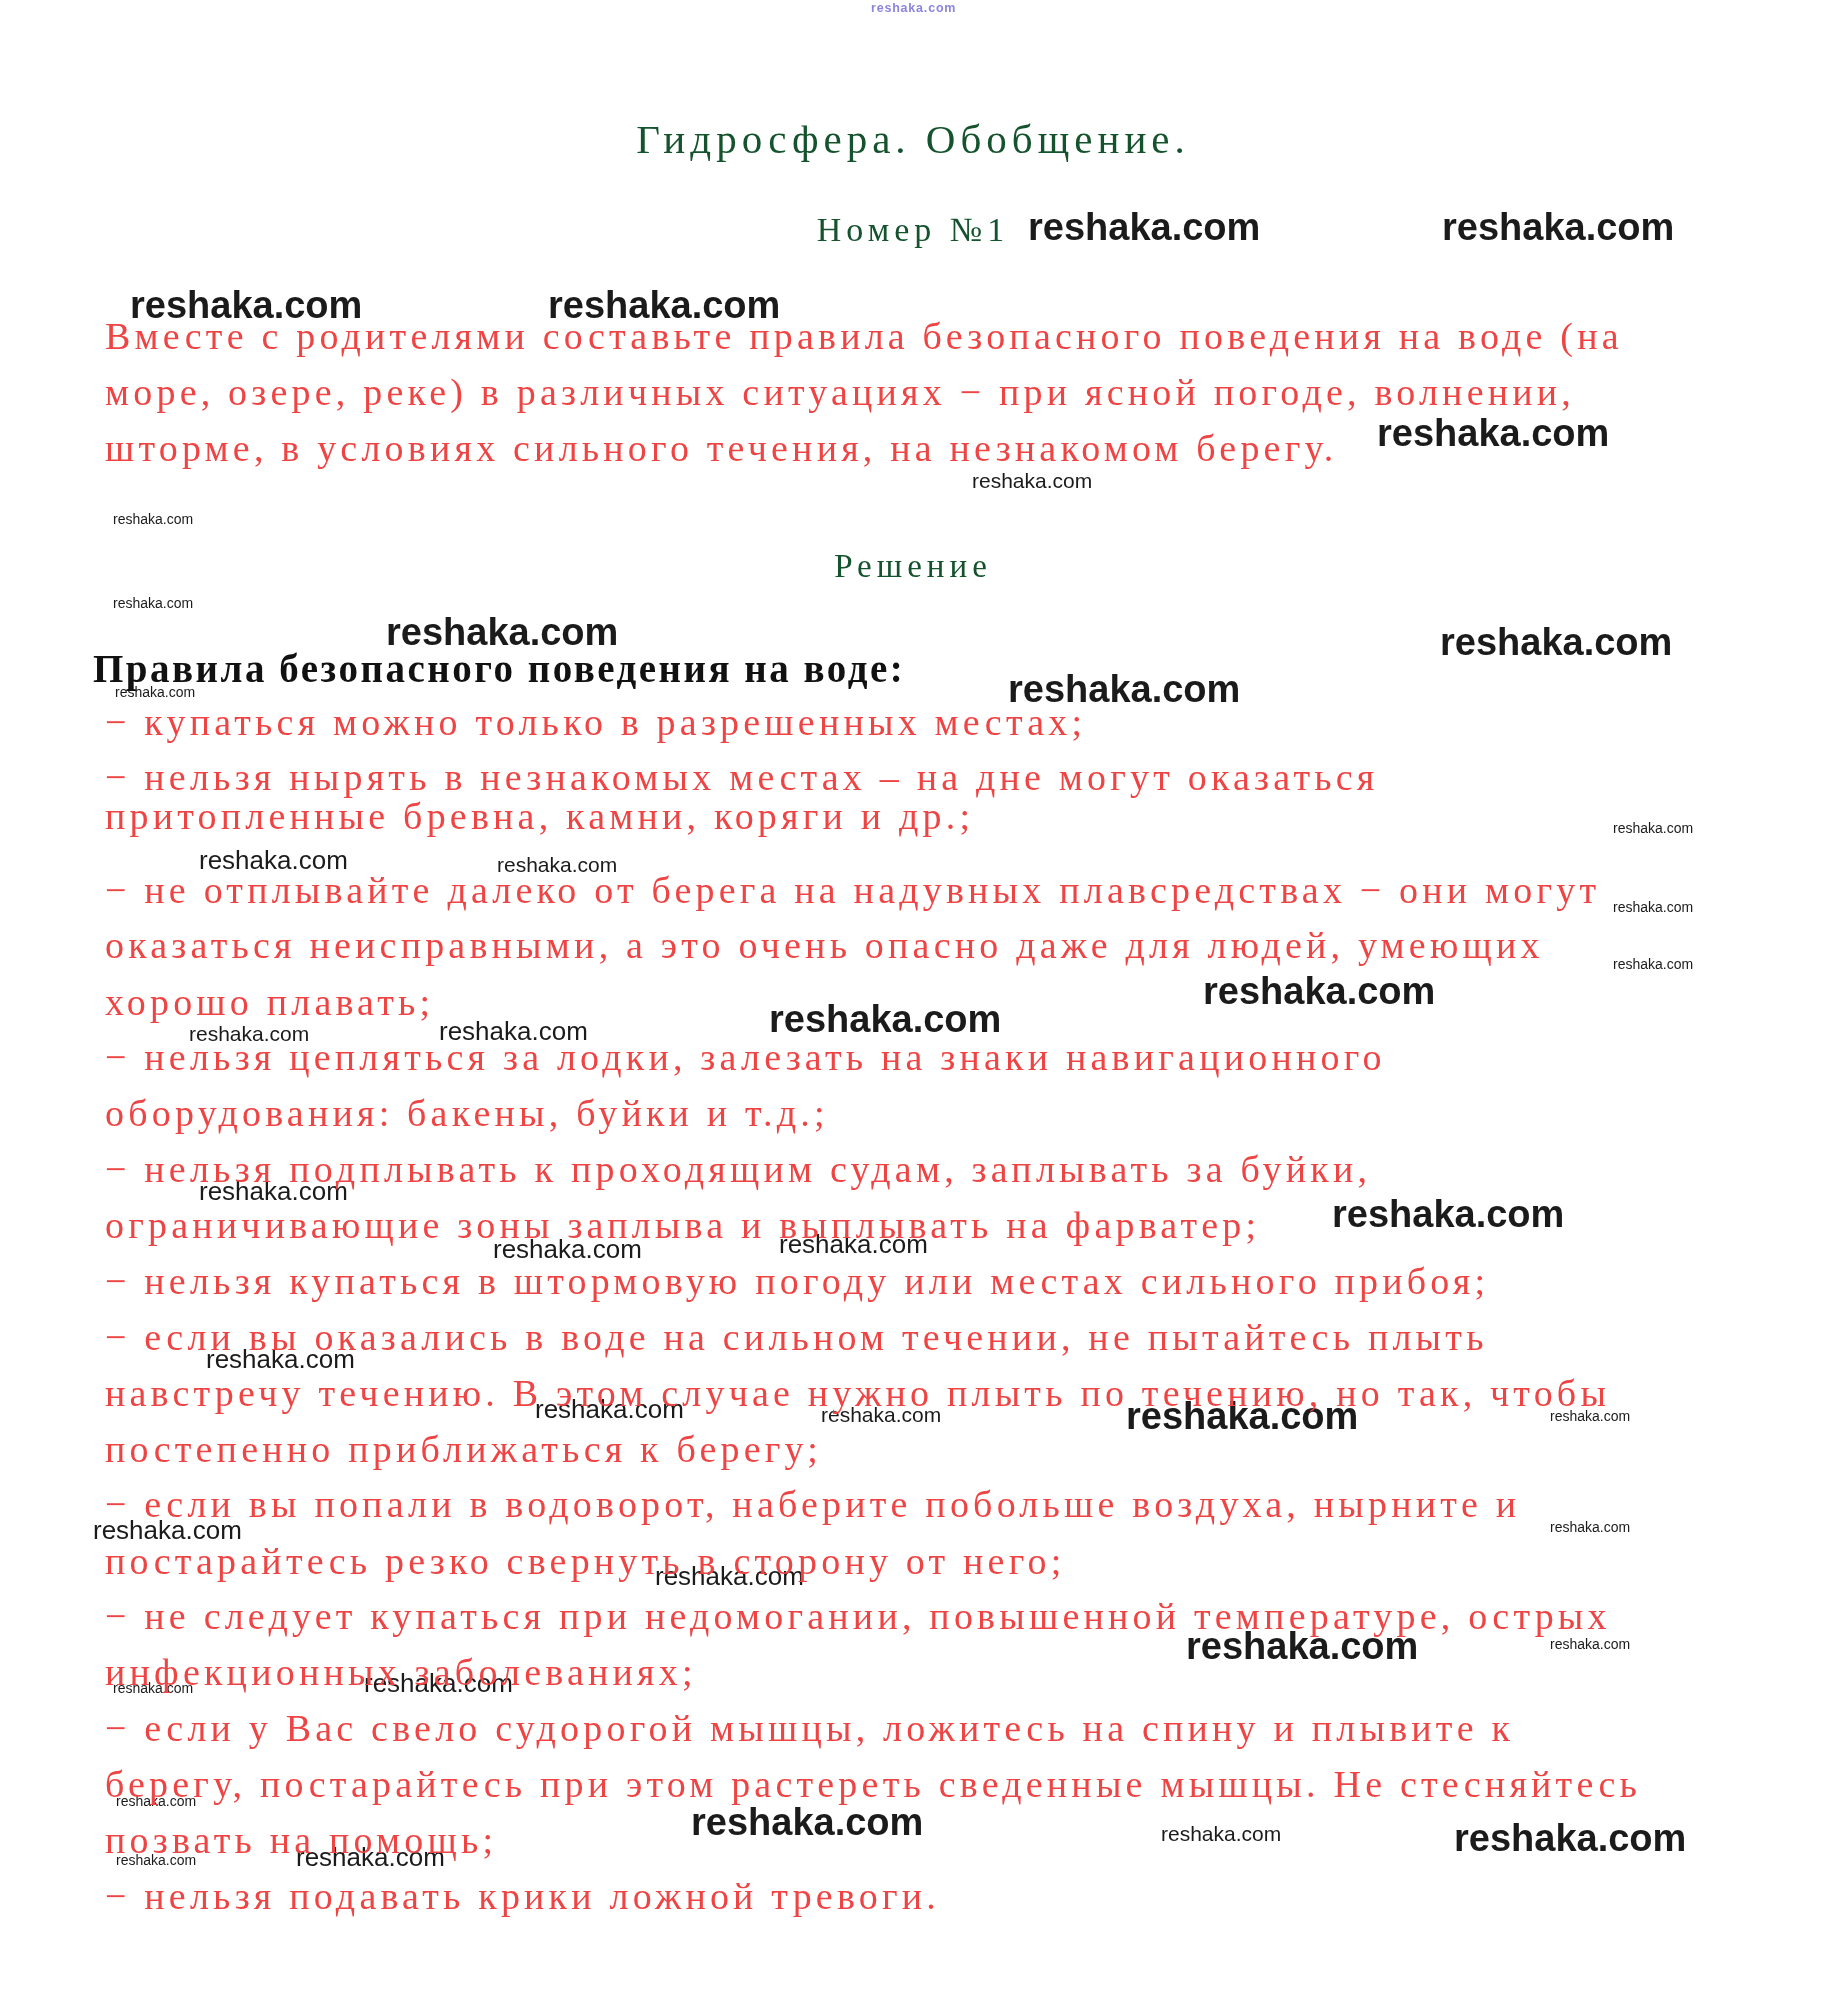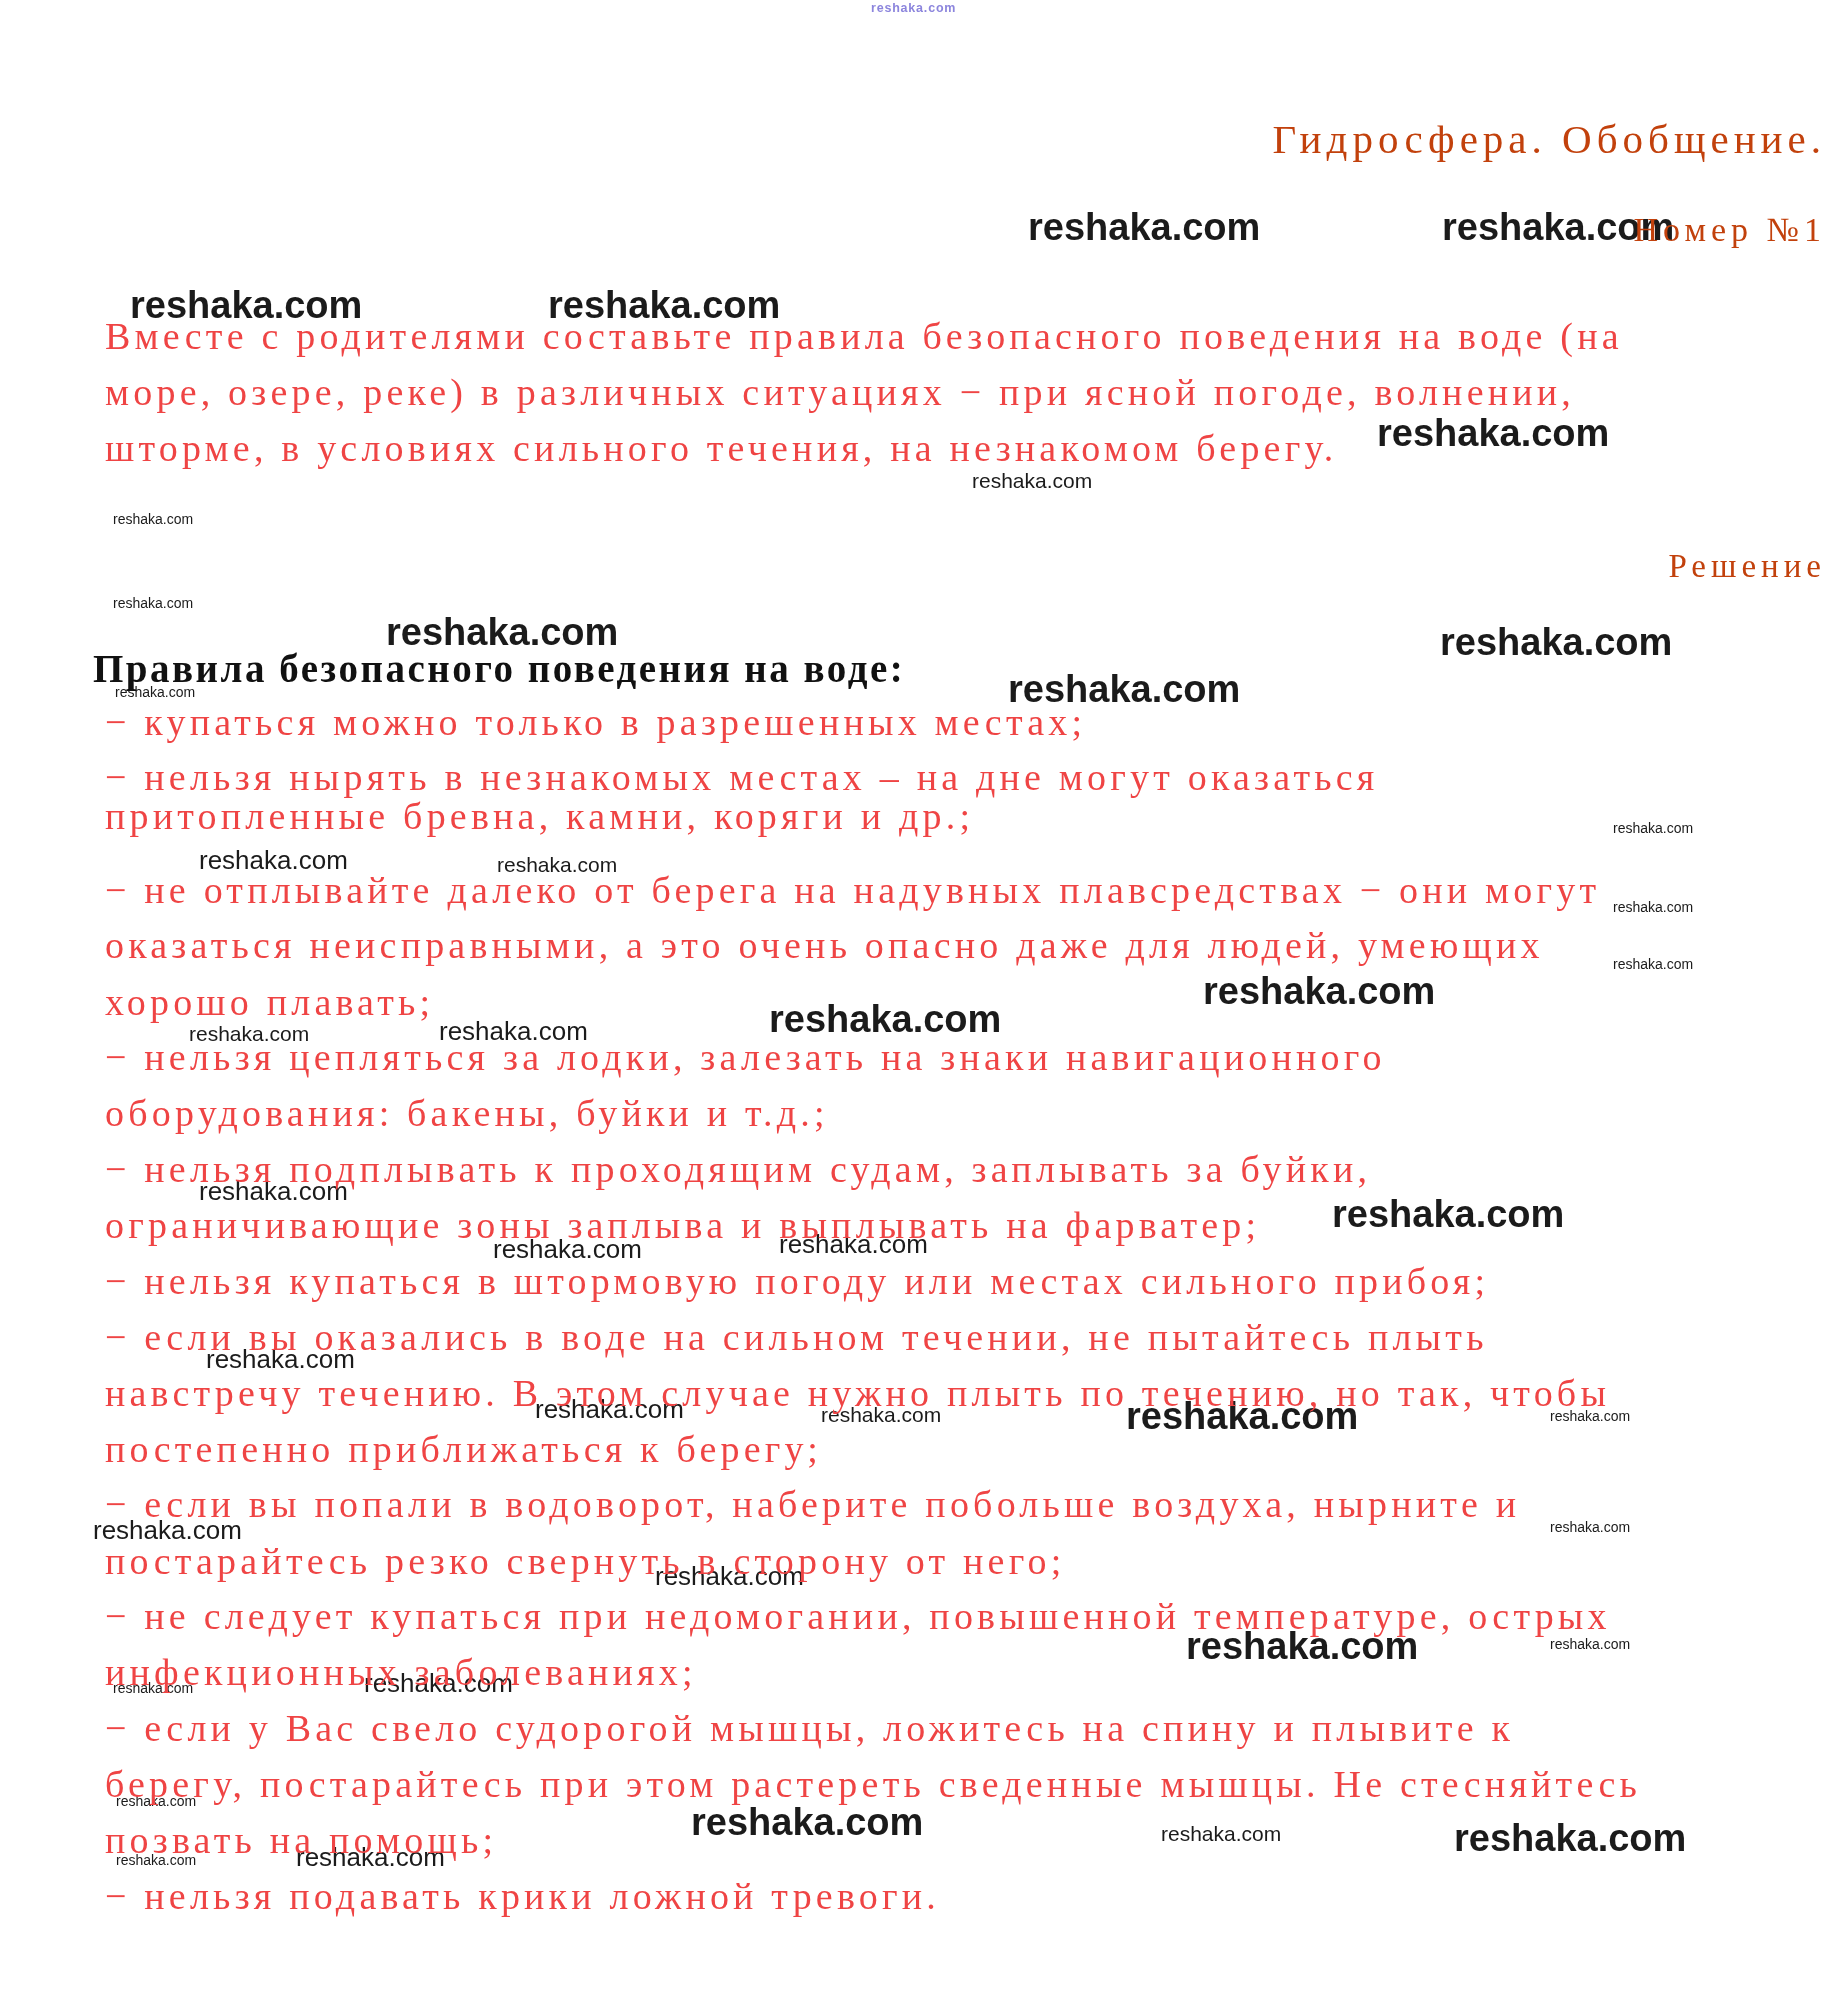--- a/index.html
+++ b/index.html
@@ -17,25 +17,25 @@
     font-family:"Liberation Serif", serif;
     font-size:38px;
     line-height:1;
     letter-spacing:4.2px;
     color:#ef4444;
     z-index:2;
     margin-left:12px;
   }
   .title-line{
     position:absolute;left:0;right:0;
-    text-align:right;
+    text-align:center;
     white-space:nowrap;
     font-size:41px;
     letter-spacing:5px;
-    color:#c2410c;
+    color:#14532d;
     z-index:2;
   }
   .rules-heading{
     position:absolute;
     white-space:nowrap;
     font-size:39px;
     font-weight:bold;
     letter-spacing:2.5px;
     color:#111111;
     z-index:2;

